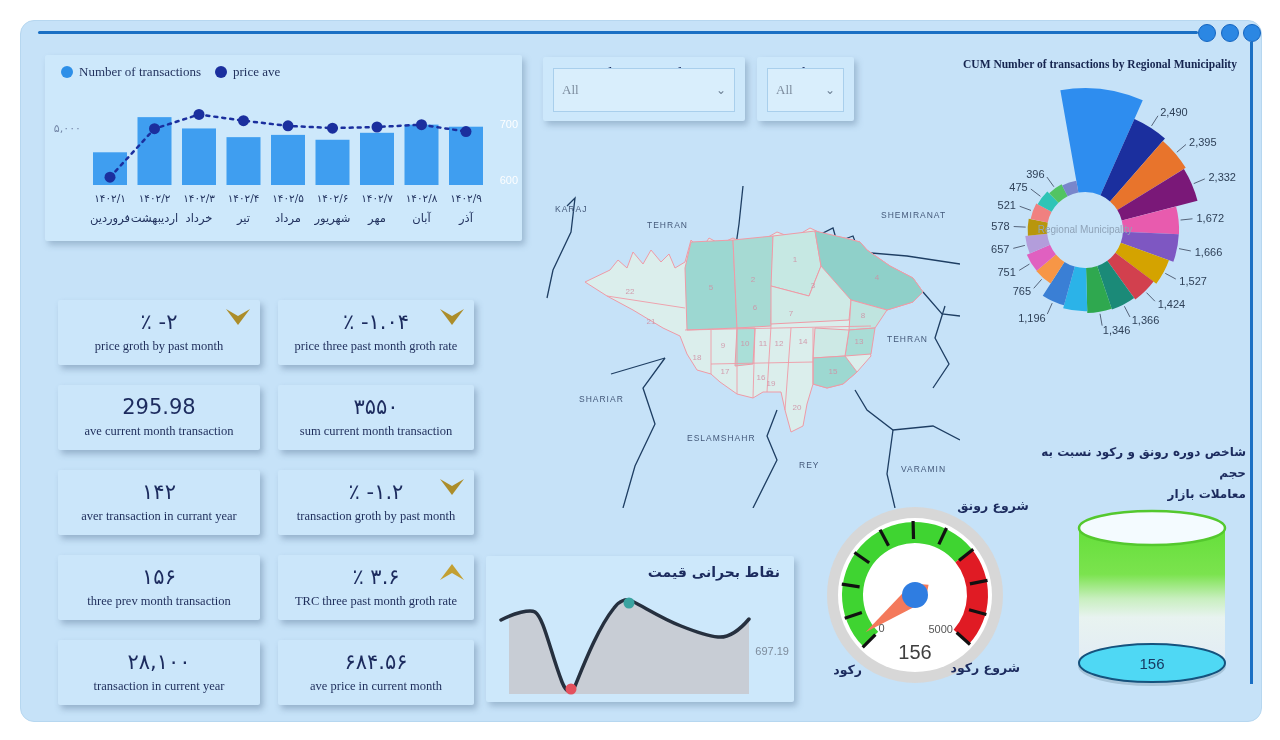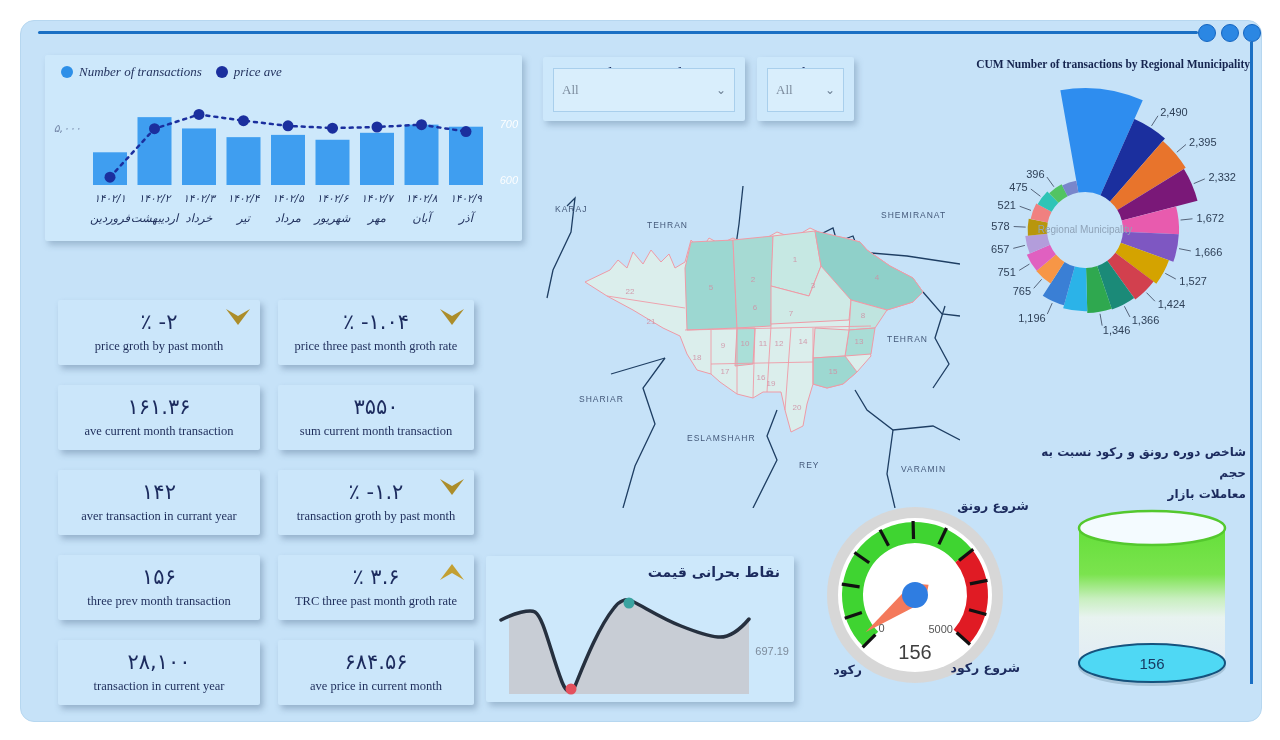--- a/index.html
+++ b/index.html
@@ -15,21 +15,21 @@
   .panel{position:absolute;background:#cde8fb;box-shadow:3px 4px 6px rgba(90,120,150,.40);border-radius:2px;}
   .legend{display:flex;align-items:center;gap:6px;padding:9px 0 0 16px;font-size:13px;color:#23335f;}
   .legend .sw{width:12px;height:12px;border-radius:50%;display:inline-block;}
   
   .filter-title{font-size:16px;color:#1c2b5e;padding:8px 12px 0 12px;display:flex;justify-content:space-between;align-items:center;}
   .select{position:absolute;left:10px;right:10px;bottom:9px;height:26px;background:#d9eefc;border:1px solid #a9cfec;
           display:flex;align-items:center;justify-content:space-between;padding:8px 8px;font-size:13px;color:#7c8b9d;
           font-family:"Liberation Serif",serif;cursor:pointer;}
   .chev{color:#6f8296;font-size:12px;line-height:1;font-family:"DejaVu Sans",sans-serif;}
   
-  .donut-title{position:absolute;left:950px;top:58px;width:300px;text-align:right;font-weight:bold;
+  .donut-title{position:absolute;left:950px;top:58px;width:300px;text-align:center;font-weight:bold;
                font-size:11.5px;color:#15244f;}
   
   .kpi-grid{position:absolute;left:58px;top:300px;width:416px;display:grid;
             grid-template-columns:202px 196px;column-gap:18px;row-gap:20px;grid-auto-rows:65px;}
   .kpi{position:relative;background:#cbe6fa;box-shadow:3px 4px 6px rgba(90,120,150,.45);border-radius:2px;
        display:flex;flex-direction:column;align-items:center;justify-content:center;}
   .kpi .val{font-size:21px;color:#1c2b5e;direction:rtl;font-family:"DejaVu Sans",sans-serif;line-height:1.1;}
   .kpi .lab{font-size:12.5px;font-weight:normal;color:#1e2d5a;margin-top:4px;text-align:center;}
   .kpi svg{position:absolute;top:8px;right:9px;}
   
@@ -44,21 +44,21 @@
 
 <div class="stage">
   <div class="dash"></div>
 
   <div class="topline"></div>
   <div class="vline"></div>
   <div class="dot" style="left:1198px"></div>
   <div class="dot" style="left:1221px"></div>
   <div class="dot" style="left:1243px"></div>
 
-  <div class="panel" style="left:45px;top:55px;width:477px;height:186px;font-style:italic;">
+  <div class="panel" style="left:45px;top:55px;width:477px;height:186px;">
     <div class="legend">
       <span class="sw" style="background:#2d8fe8"></span>
       <span>Number of transactions</span>
       <span class="sw" style="background:#1b2f9e;margin-left:8px"></span>
       <span>price ave</span>
     </div>
     <svg id="trend-svg" width="477" height="156" viewBox="0 0 477 156">
         <text x="36" y="52" text-anchor="end" font-size="11" fill="#7487a8" font-family="DejaVu Sans, sans-serif">۵,۰۰۰</text>
         <text x="473" y="48" text-anchor="end" font-size="11" fill="rgba(255,255,255,.95)" font-family="Liberation Sans, sans-serif">700</text>
         <text x="473" y="104" text-anchor="end" font-size="11" fill="rgba(255,255,255,.95)" font-family="Liberation Sans, sans-serif">600</text>
@@ -272,21 +272,21 @@
         </svg>
       </div>
       <div class="kpi">
         <div class="val">۱.۰۴- ٪</div>
         <div class="lab">price three past month groth rate</div>
         <svg width="26" height="18" viewBox="0 0 26 18">
           <polygon points="1,1 13,17 25,1 13,8" fill="#ac8d2a"></polygon>
         </svg>
       </div>
       <div class="kpi">
-        <div class="val">۱۶۱.۳۶</div>
+        <div class="val">295.98</div>
         <div class="lab">ave current month transaction</div>
       </div>
       <div class="kpi">
         <div class="val">۳۵۵۰</div>
         <div class="lab">sum current month transaction</div>
       </div>
       <div class="kpi">
         <div class="val">۱۴۲</div>
         <div class="lab">aver transaction in currant year</div>
       </div>

